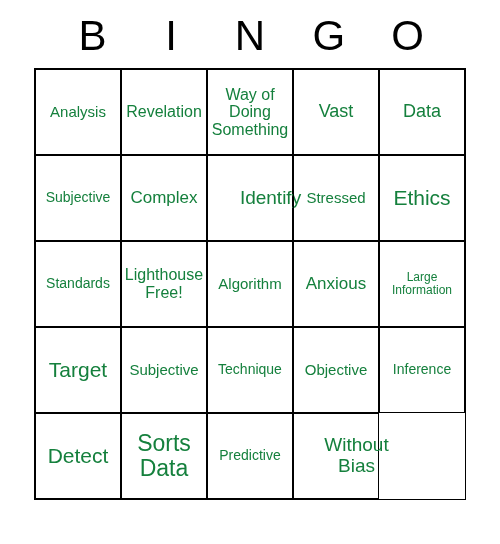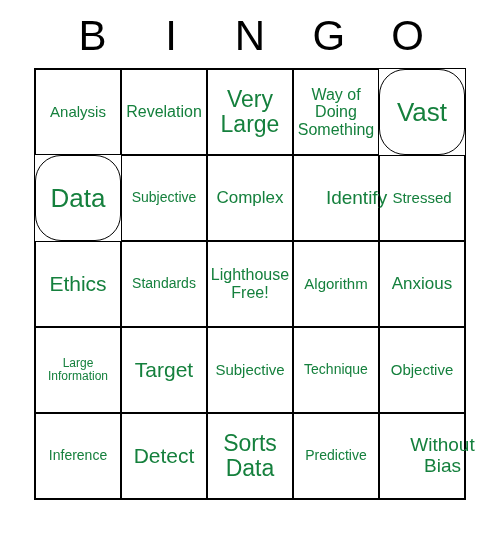--- a/index.html
+++ b/index.html
@@ -49,37 +49,36 @@
       cursor: pointer;
     }
     .fs-12 { font-size: 12px; }
     .fs-13 { font-size: 16px; }
     .fs-14 { font-size: 14px; }
     .fs-15 { font-size: 15px; }
     .fs-17 { font-size: 17px; }
     .fs-19 { font-size: 19px; padding-left: 44px; }
     .fs-21 { font-size: 21px; text-align: right; }
     .fs-23 { font-size: 23px; }
-    .fs-26 { font-size: 26px; border-radius: 26px; }
+    .fs-26 { font-size: 18px; }
   </style>
 </head>
 <body>
 
 <div class="header">
   <div class="header-letter">B</div>
   <div class="header-letter">I</div>
   <div class="header-letter">N</div>
   <div class="header-letter">G</div>
   <div class="header-letter">O</div>
 </div>
 
 <div class="grid">
 <div class="cell fs-15">Analysis</div>
     <div class="cell fs-13">Revelation</div>
-    <div class="cell fs-23">Very Large</div>
     <div class="cell fs-13">Way of Doing Something</div>
     <div class="cell fs-26">Vast</div>
     <div class="cell fs-26">Data</div>
     <div class="cell fs-14">Subjective</div>
     <div class="cell fs-17">Complex</div>
     <div class="cell fs-19">Identify</div>
     <div class="cell fs-15">Stressed</div>
     <div class="cell fs-21">Ethics</div>
     <div class="cell fs-14">Standards</div>
     <div class="cell fs-13">Lighthouse Free!</div>

